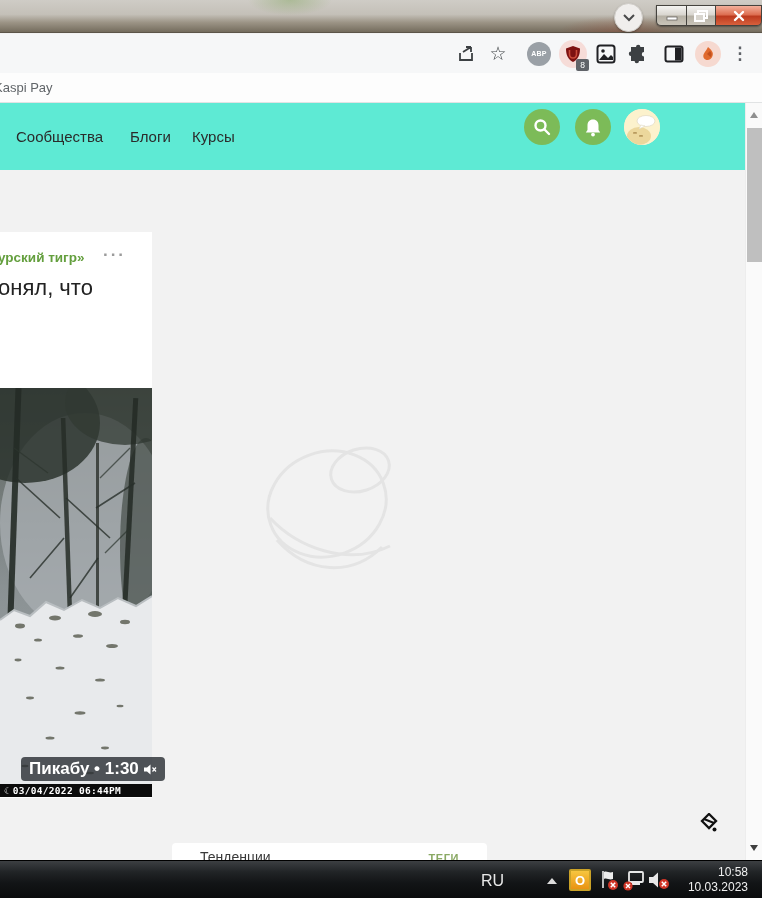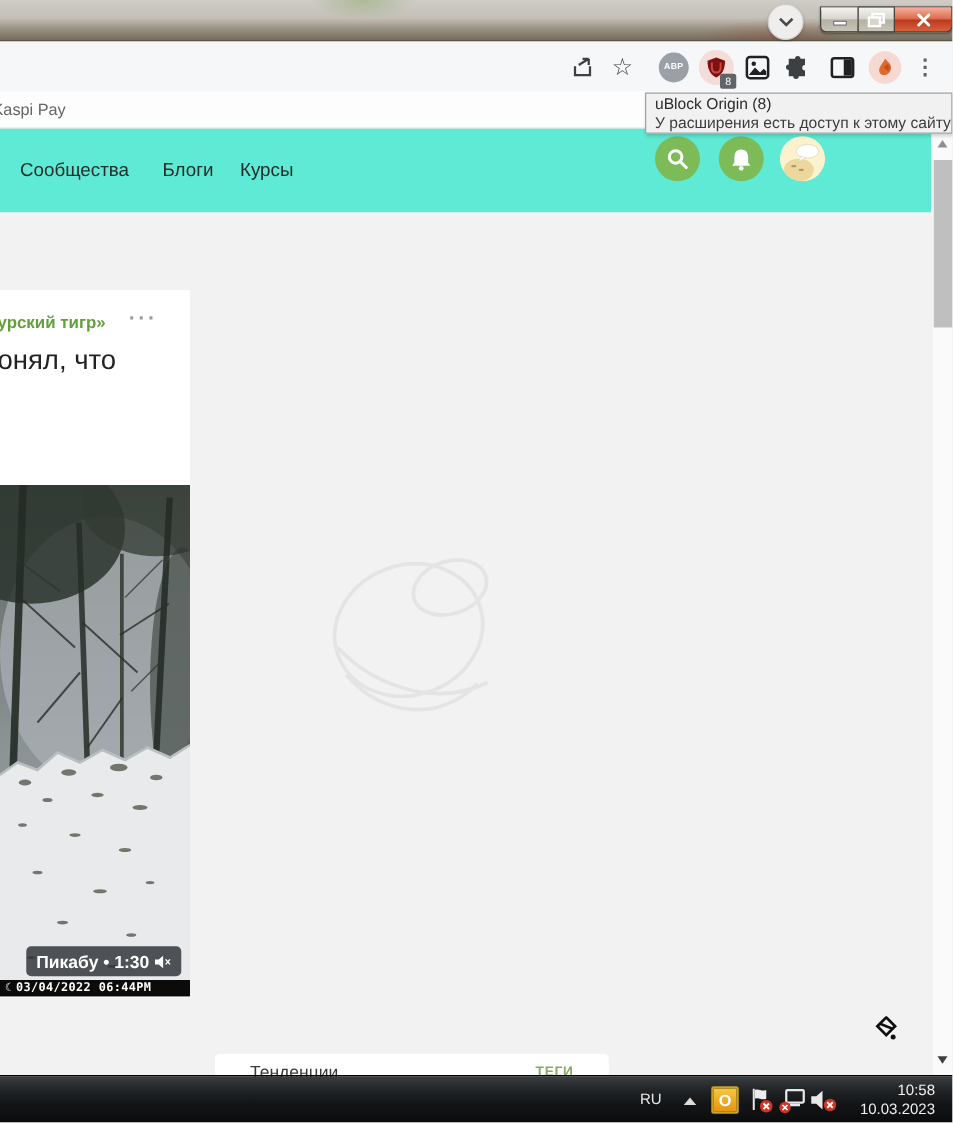--- a/index.html
+++ b/index.html
@@ -74,21 +74,21 @@
     color:#649f3e; white-space:nowrap; cursor:pointer; }
   .post-more { position:absolute; left:103px; top:13px; font-size:17px; font-weight:bold;
     color:#9b9b9b; letter-spacing:2px; cursor:pointer; }
   .post-title { position:absolute; left:-2px; top:43px; font-size:22px; font-weight:500;
     color:#222; white-space:nowrap; }
   .video { position:absolute; left:0; top:156px; width:152px; height:409px; background:#000;
     cursor:pointer; }
   .video svg.scene { position:absolute; left:0; top:0; }
   .video-pill { position:absolute; left:21px; top:369px; height:24px; padding:0 8px;
     background:rgba(44,49,54,.82); border-radius:4px; display:flex; align-items:center;
-    gap:5px; color:#fff; font-size:14px; font-weight:bold; white-space:nowrap; }
+    gap:5px; color:#fff; font-size:17px; font-weight:bold; white-space:nowrap; }
   .cam-bar { position:absolute; left:0; top:396px; width:152px; height:13px; background:#0b0b0b;
     color:#fff; display:flex; align-items:center; padding-left:4px; gap:3px;
     font-family:"DejaVu Sans Mono", monospace; font-size:9.5px; font-weight:bold;
     letter-spacing:.3px; white-space:nowrap; }
   .moon { font-size:9px; }
 
   
   .loading-logo { position:absolute; left:252px; top:432px; }
 
   
@@ -111,21 +111,21 @@
   .scroll-thumb { position:absolute; left:1px; top:25px; width:15px; height:134px;
     background:#bfbfbf; }
   .scroll-down { position:absolute; left:4px; top:742px; width:0; height:0;
     border-left:4px solid transparent; border-right:4px solid transparent;
     border-top:6px solid #3f3f3f; }
 
   
   .taskbar { position:absolute; left:0; top:860px; width:762px; height:38px; z-index:50;
     background:linear-gradient(180deg,#3c3f42 0%,#212426 30%,#121416 60%,#0b0c0d 100%);
     border-top:1px solid #000; }
-  .lang { position:absolute; left:512px; top:11px; color:#e8e8e8; font-size:12px; cursor:pointer; }
+  .lang { position:absolute; left:481px; top:11px; color:#e8e8e8; font-size:16px; cursor:pointer; }
   .tray-chevron { position:absolute; left:547px; top:17px; width:0; height:0;
     border-left:5px solid transparent; border-right:5px solid transparent;
     border-bottom:6px solid #dcdcdc; cursor:pointer; }
   .tray-icon { position:absolute; top:8px; width:22px; height:22px; cursor:pointer; }
   .o-app { left:569px; background:linear-gradient(180deg,#f7c63f,#e99312);
     border:2px solid #caa227; border-radius:2px; color:#fff; font-weight:bold; font-size:13px;
     display:flex; align-items:center; justify-content:center; }
   .clock { position:absolute; right:14px; top:4px; text-align:right; color:#f0f0f0;
     font-size:12px; line-height:15px; cursor:default; }
 </style>
@@ -332,24 +332,20 @@
     <path d="M6,6 L16,10" stroke="#111" stroke-width="2"></path>
     <circle cx="16.5" cy="16.5" r="2" fill="#111"></circle>
   </svg>
 
   <div class="scrollbar">
     <div class="scroll-up"></div>
     <div class="scroll-thumb"></div>
     <div class="scroll-down"></div>
   </div>
 
-  <div class="tooltip">
-    <div class="tt1">uBlock Origin (8)</div>
-    <div class="tt2">У расширения есть доступ к этому сайту</div>
-  </div>
 
   <div class="taskbar">
     <span class="lang">RU</span>
     <div class="tray-chevron"></div>
 
     <div class="tray-icon o-app">O</div>
 
     <svg class="tray-icon" style="left:598px;" width="22" height="22">
       <path d="M5,2 L5,19" stroke="#e8e8e8" stroke-width="1.6"></path>
       <path d="M6,3 C9,1.5 11,4.5 15,3 L15,10 C11,11.5 9,8.5 6,10 Z" fill="#ececec"></path>

